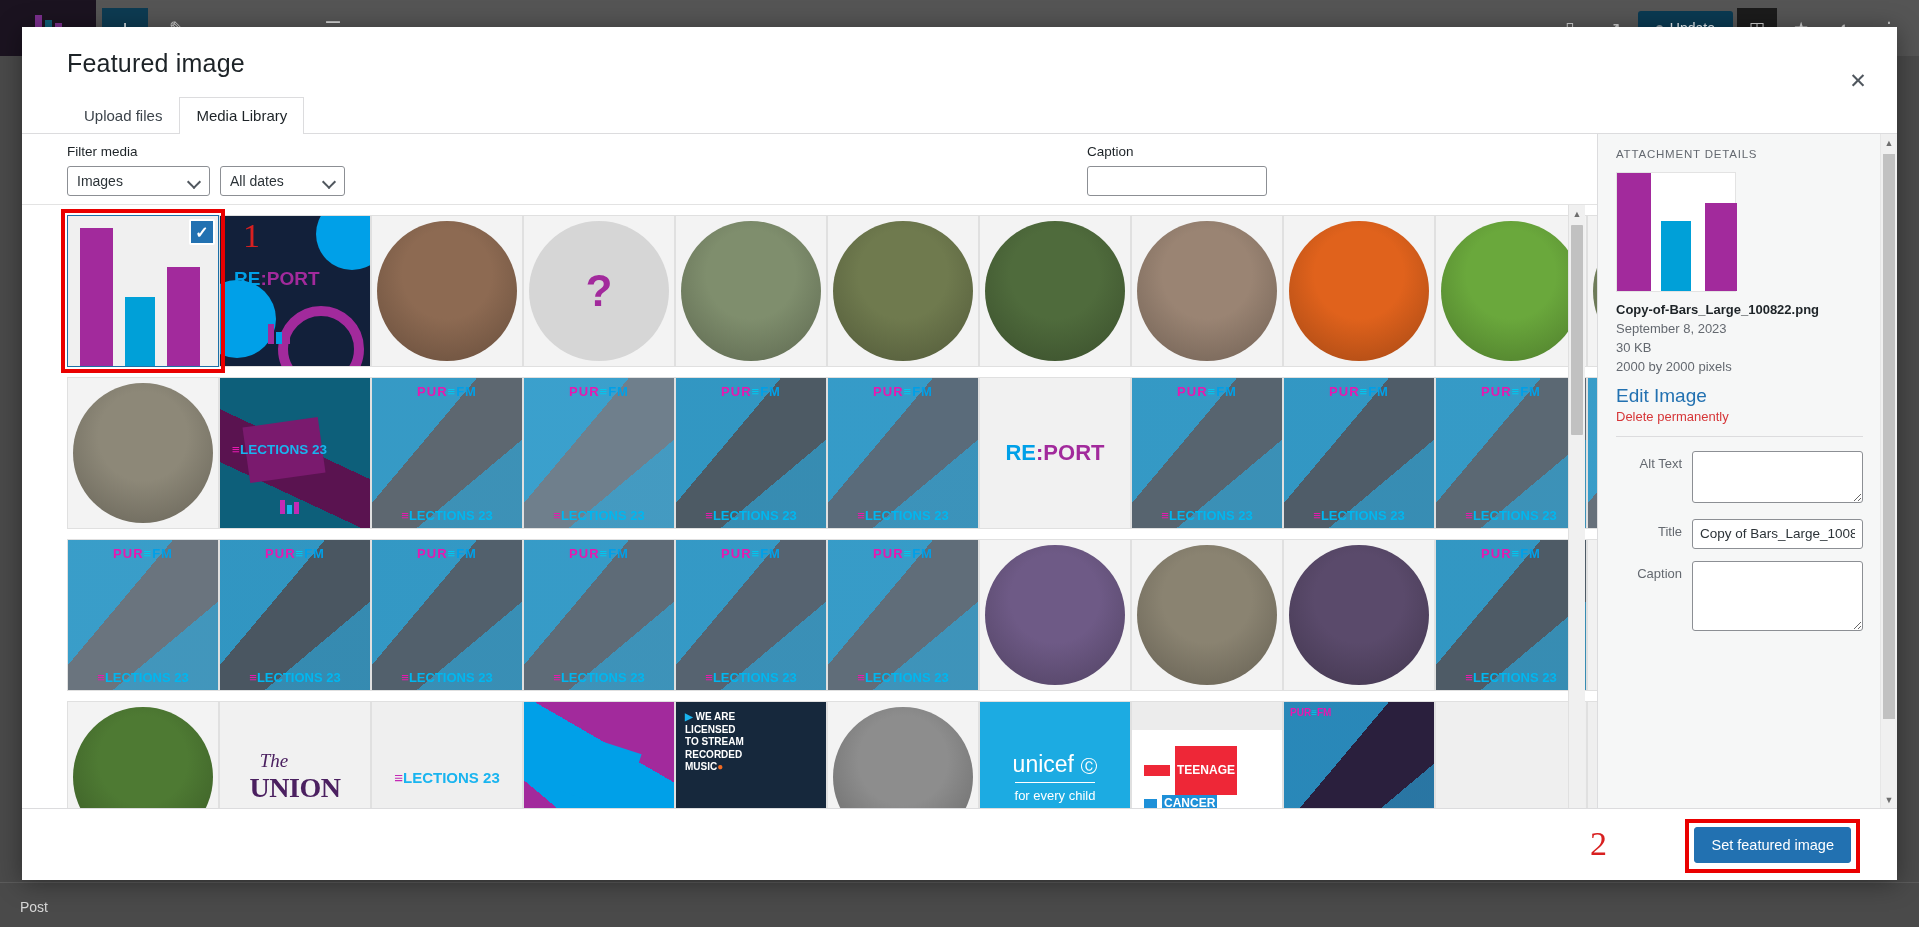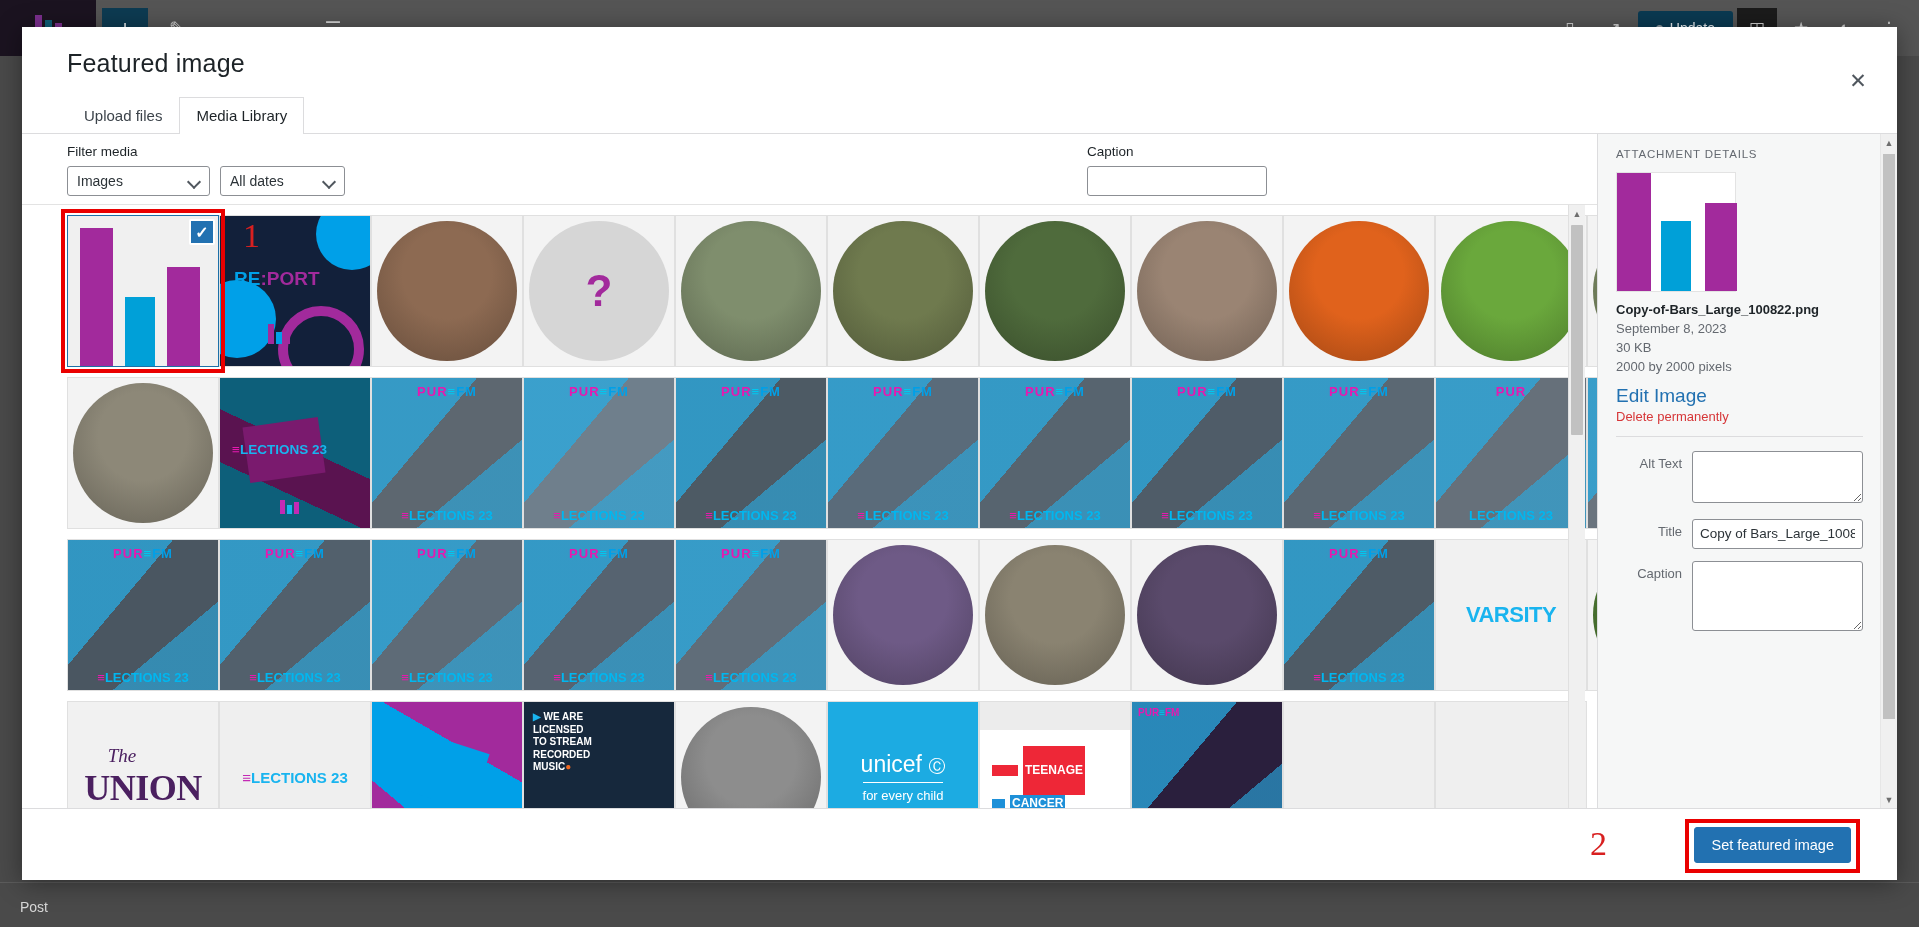--- a/index.html
+++ b/index.html
@@ -373,20 +373,27 @@
               <div style="position:absolute;top:6px;left:0;right:0;text-align:center;font-size:13px;font-weight:bold;letter-spacing:1px;color:#e718b0;font-family:'Liberation Sans',sans-serif;">PUR<span style="color:#00c8f0">≡</span><span style="color:#00a0e8">FM</span></div>
               <div style="position:absolute;bottom:5px;left:0;right:0;text-align:center;font-size:13px;font-weight:bold;color:#00b7f0;font-family:'Liberation Sans',sans-serif;"><span style="color:#e718b0">≡</span>LECTIONS 23</div>
             </div>
             <div class="tile">
               <div class="fill" style="background:#5a6b7a;"></div>
               <div style="position:absolute;inset:0;background:linear-gradient(130deg, rgba(41,171,226,.75) 0 38%, transparent 38%),linear-gradient(-40deg, rgba(41,171,226,.62) 0 32%, transparent 32%);"></div>
               <div style="position:absolute;top:6px;left:0;right:0;text-align:center;font-size:13px;font-weight:bold;letter-spacing:1px;color:#e718b0;font-family:'Liberation Sans',sans-serif;">PUR<span style="color:#00c8f0">≡</span><span style="color:#00a0e8">FM</span></div>
               <div style="position:absolute;bottom:5px;left:0;right:0;text-align:center;font-size:13px;font-weight:bold;color:#00b7f0;font-family:'Liberation Sans',sans-serif;"><span style="color:#e718b0">≡</span>LECTIONS 23</div>
             </div>
             <div class="tile">
+              <div class="fill" style="background:#f1f1f1;"></div>
+              <div style="position:absolute;inset:0;display:flex;align-items:center;justify-content:center;font-size:22px;font-weight:bold;font-family:'Liberation Sans',sans-serif;">
+                <span style="color:#00a0e8">RE</span>
+                <span style="color:#a22a9c">:PORT</span>
+              </div>
+            </div>
+            <div class="tile">
               <div class="fill" style="background:#57646f;"></div>
               <div style="position:absolute;inset:0;background:linear-gradient(130deg, rgba(41,171,226,.75) 0 38%, transparent 38%),linear-gradient(-40deg, rgba(41,171,226,.62) 0 32%, transparent 32%);"></div>
               <div style="position:absolute;top:6px;left:0;right:0;text-align:center;font-size:13px;font-weight:bold;letter-spacing:1px;color:#e718b0;font-family:'Liberation Sans',sans-serif;">PUR<span style="color:#00c8f0">≡</span><span style="color:#00a0e8">FM</span></div>
               <div style="position:absolute;bottom:5px;left:0;right:0;text-align:center;font-size:13px;font-weight:bold;color:#00b7f0;font-family:'Liberation Sans',sans-serif;"><span style="color:#e718b0">≡</span>LECTIONS 23</div>
             </div>
             <div class="tile">
               <div class="fill" style="background:#4f5c68;"></div>
               <div style="position:absolute;inset:0;background:linear-gradient(130deg, rgba(41,171,226,.75) 0 38%, transparent 38%),linear-gradient(-40deg, rgba(41,171,226,.62) 0 32%, transparent 32%);"></div>
               <div style="position:absolute;top:6px;left:0;right:0;text-align:center;font-size:13px;font-weight:bold;letter-spacing:1px;color:#e718b0;font-family:'Liberation Sans',sans-serif;">PUR<span style="color:#00c8f0">≡</span><span style="color:#00a0e8">FM</span></div>
               <div style="position:absolute;bottom:5px;left:0;right:0;text-align:center;font-size:13px;font-weight:bold;color:#00b7f0;font-family:'Liberation Sans',sans-serif;"><span style="color:#e718b0">≡</span>LECTIONS 23</div>
@@ -462,21 +469,21 @@
               <div style="position:absolute;inset:0;display:flex;align-items:center;justify-content:center;font-size:22px;font-weight:bold;color:#19b4ef;letter-spacing:-.5px;font-family:'Liberation Sans',sans-serif;">VARSITY</div>
             </div>
             <div class="tile">
               <div class="fill" style="background:#f3f3f3;"></div>
               <div class="circ" style="background:radial-gradient(circle at 50% 38%, #4e7a33 0 40%, rgba(0,0,0,.28) 100%), #4e7a33;"></div>
             </div>
             <div class="tile">
               <div class="fill" style="background:#f1f1f1;"></div>
               <div style="position:absolute;inset:0;display:flex;flex-direction:column;align-items:center;justify-content:center;color:#4b2060;font-family:'Liberation Serif',serif;">
                 <span style="font-style:italic;font-size:19px;margin-right:42px;">The</span>
-                <span style="font-size:36px;font-weight:bold;letter-spacing:-.5px;">UNION</span>
+                <span style="font-size:28px;font-weight:bold;letter-spacing:-.5px;">UNION</span>
               </div>
             </div>
             <div class="tile">
               <div class="fill" style="background:#efefef;"></div>
               <div style="position:absolute;inset:0;display:flex;align-items:center;justify-content:center;font-size:15px;font-weight:bold;color:#19b4ef;font-family:'Liberation Sans',sans-serif;"><span style="color:#c42ab5">≡</span>LECTIONS 23</div>
             </div>
             <div class="tile">
               <div class="fill" style="background:#00a0e8;"></div>
               <div style="position:absolute;inset:0;background:linear-gradient(210deg,#a22a9c 0 34%,transparent 34%),linear-gradient(40deg,#a22a9c 0 26%,transparent 26%);"></div>
               <div style="position:absolute;left:40px;top:40px;width:70px;height:60px;background:#00a0e8;transform:rotate(18deg);"></div>

